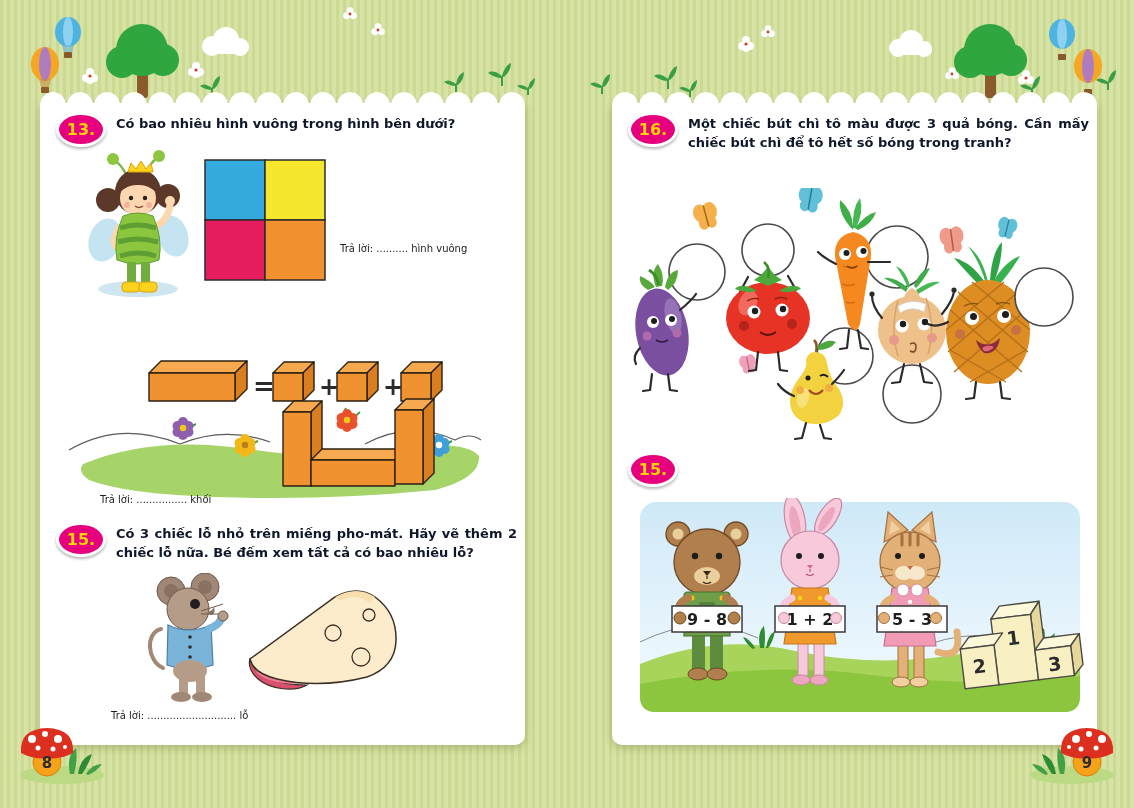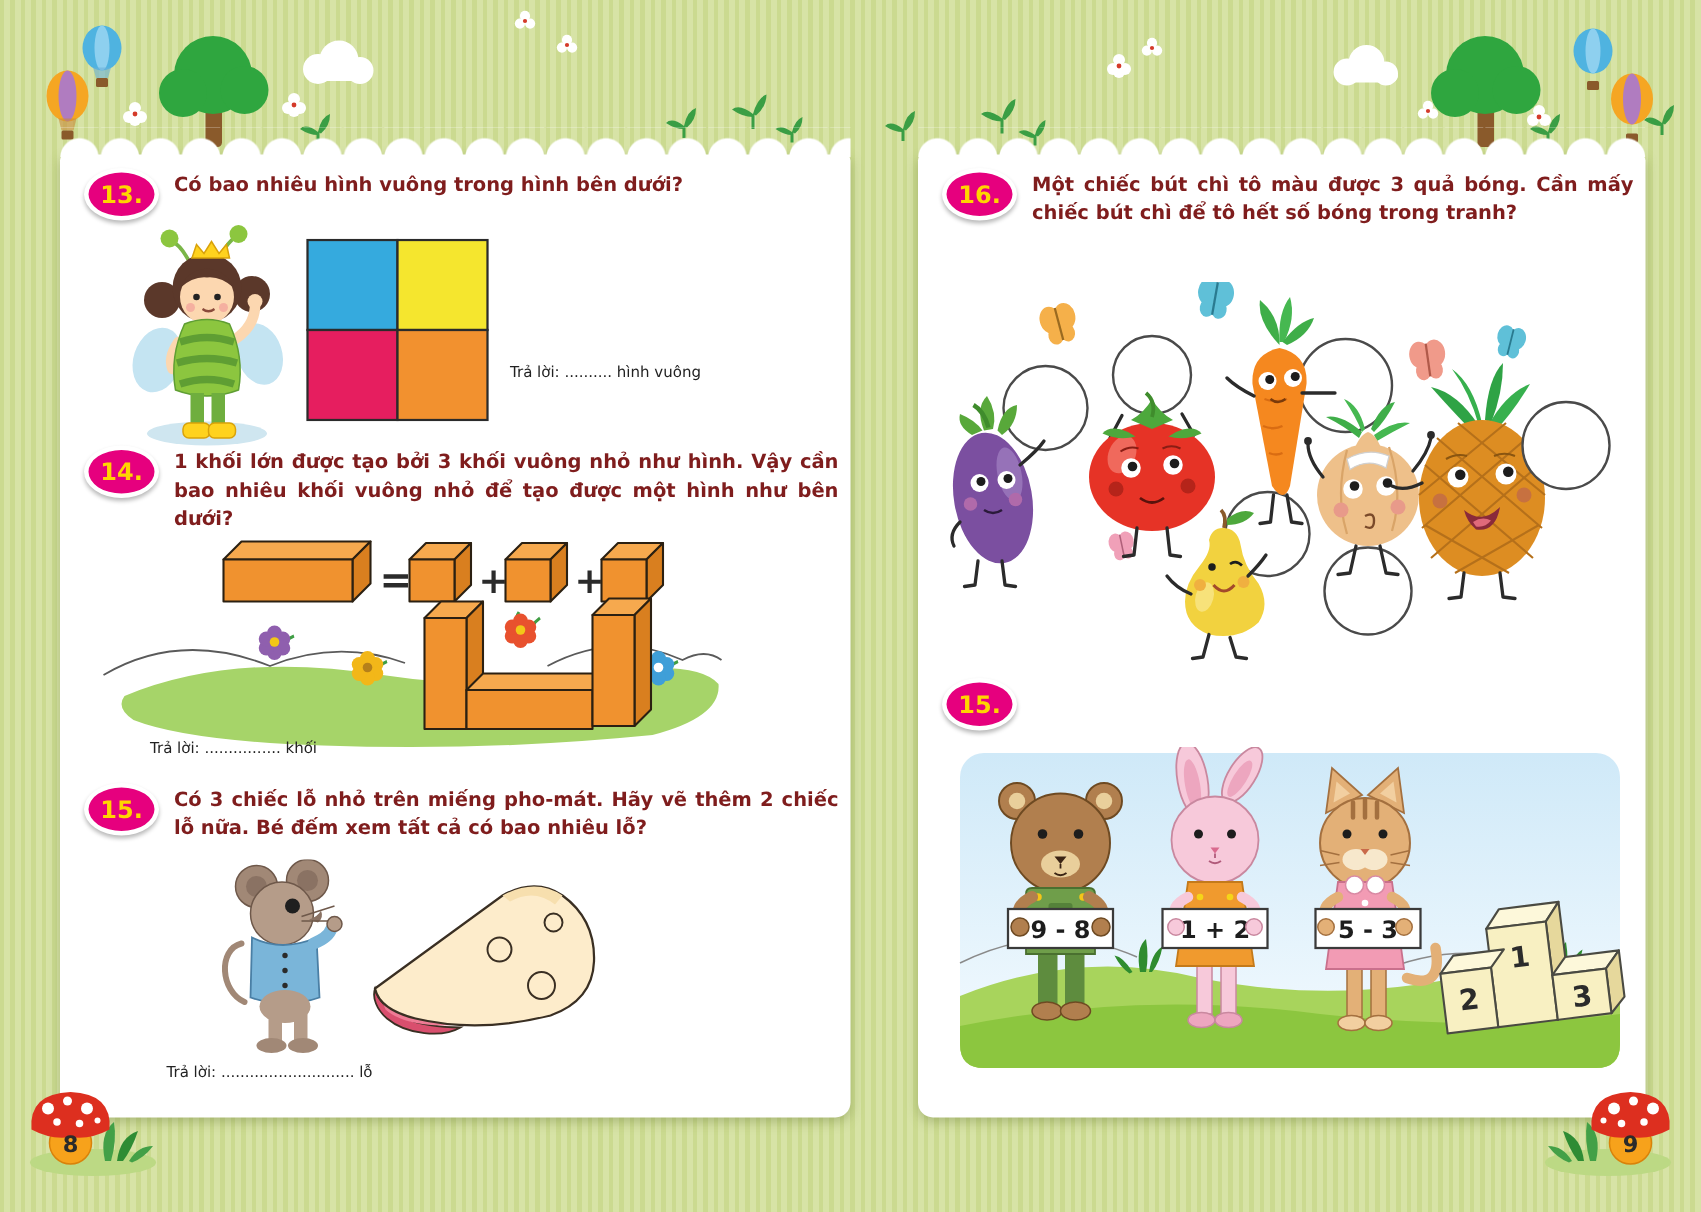--- a/index.html
+++ b/index.html
@@ -7,35 +7,35 @@
     position:relative;width:1134px;height:808px;overflow:hidden;
     background:#d7e3a6;
     background-image:repeating-linear-gradient(90deg,#cbda90 0,#cbda90 3px,#d7e3a6 3px,#d7e3a6 7px);
     font-family:"DejaVu Sans","Liberation Sans",sans-serif;
   }
   .decor{position:absolute;z-index:1;}
   .page{
     position:absolute;top:103px;width:485px;height:642px;background:#fff;
     border-radius:4px 4px 10px 10px;box-shadow:0 3px 8px rgba(90,110,40,.35);z-index:2;
   }
-  .page-left{left:40px;padding-left:42px;}
+  .page-left{left:40px;}
   .page-right{left:612px;}
   .scallops{
     position:absolute;left:0;right:0;top:-18px;height:20px;
     background-image:radial-gradient(circle at 13px 20px,#fff 12.4px,rgba(255,255,255,0) 13.2px);
     background-size:27px 20px;background-repeat:repeat-x;
   }
   .q-row{position:absolute;left:16px;right:8px;display:flex;gap:10px;align-items:flex-start;}
   .badge{
     flex:0 0 auto;width:44px;height:29px;border-radius:50%;
     background:#e6007e;border:3px solid #fff;box-shadow:0 2px 3px rgba(0,0,0,.28);
     color:#ffd500;font-weight:bold;font-size:16px;
     display:flex;align-items:center;justify-content:center;margin-top:-3px;
   }
-  .q-text{font-weight:bold;font-size:13px;line-height:1.45;color:#7f1d1d;text-align:justify;}
+  .q-text{font-weight:bold;font-size:13px;line-height:1.45;color:#0f172a;text-align:justify;}
   .answer{position:absolute;font-size:10px;color:#222;}
   .abs{position:absolute;}
   svg text{font-family:"DejaVu Sans","Liberation Sans",sans-serif;}
   .mushroom{position:absolute;z-index:3;width:100px;height:64px;}
 </style>
 </head>
 <body>
 
 <div id="canvas">
 
@@ -221,24 +221,20 @@
 
     <svg class="abs" style="left:164px;top:56px" width="122" height="122" viewBox="0 0 122 122">
       <rect x="1" y="1" width="60" height="60" fill="#35aade" stroke="#2b2b2b" stroke-width="1.5"></rect>
       <rect x="61" y="1" width="60" height="60" fill="#f5e62e" stroke="#2b2b2b" stroke-width="1.5"></rect>
       <rect x="1" y="61" width="60" height="60" fill="#e61e5f" stroke="#2b2b2b" stroke-width="1.5"></rect>
       <rect x="61" y="61" width="60" height="60" fill="#f2912f" stroke="#2b2b2b" stroke-width="1.5"></rect>
     </svg>
 
     <div class="answer" style="left:300px;top:140px">Trả lời: .......... hình vuông</div>
 
-    <div class="q-row" style="top:197px">
-      <div class="badge">14.</div>
-      <div class="q-text">1 khối lớn được tạo bởi 3 khối vuông nhỏ như hình. Vậy cần bao nhiêu khối vuông nhỏ để tạo được một hình như bên dưới?</div>
-    </div>
 
     <svg class="abs" style="left:105px;top:254px" width="312" height="52" viewBox="0 0 312 52">
       <g stroke="#2b2012" stroke-width="1.4" stroke-linejoin="round">
         <path d="M4,16 L16,4 L102,4 L90,16 Z" fill="#f6a94e"></path>
         <path d="M90,16 L102,4 L102,32 L90,44 Z" fill="#d97f1f"></path>
         <rect x="4" y="16" width="86" height="28" fill="#f0922f"></rect>
       </g>
       <text x="108" y="38" font-size="26" font-weight="bold" fill="#2b2b2b">=</text>
       <g stroke="#2b2012" stroke-width="1.4" stroke-linejoin="round">
         <path d="M128,16 L139,5 L169,5 L158,16 Z" fill="#f6a94e"></path>

